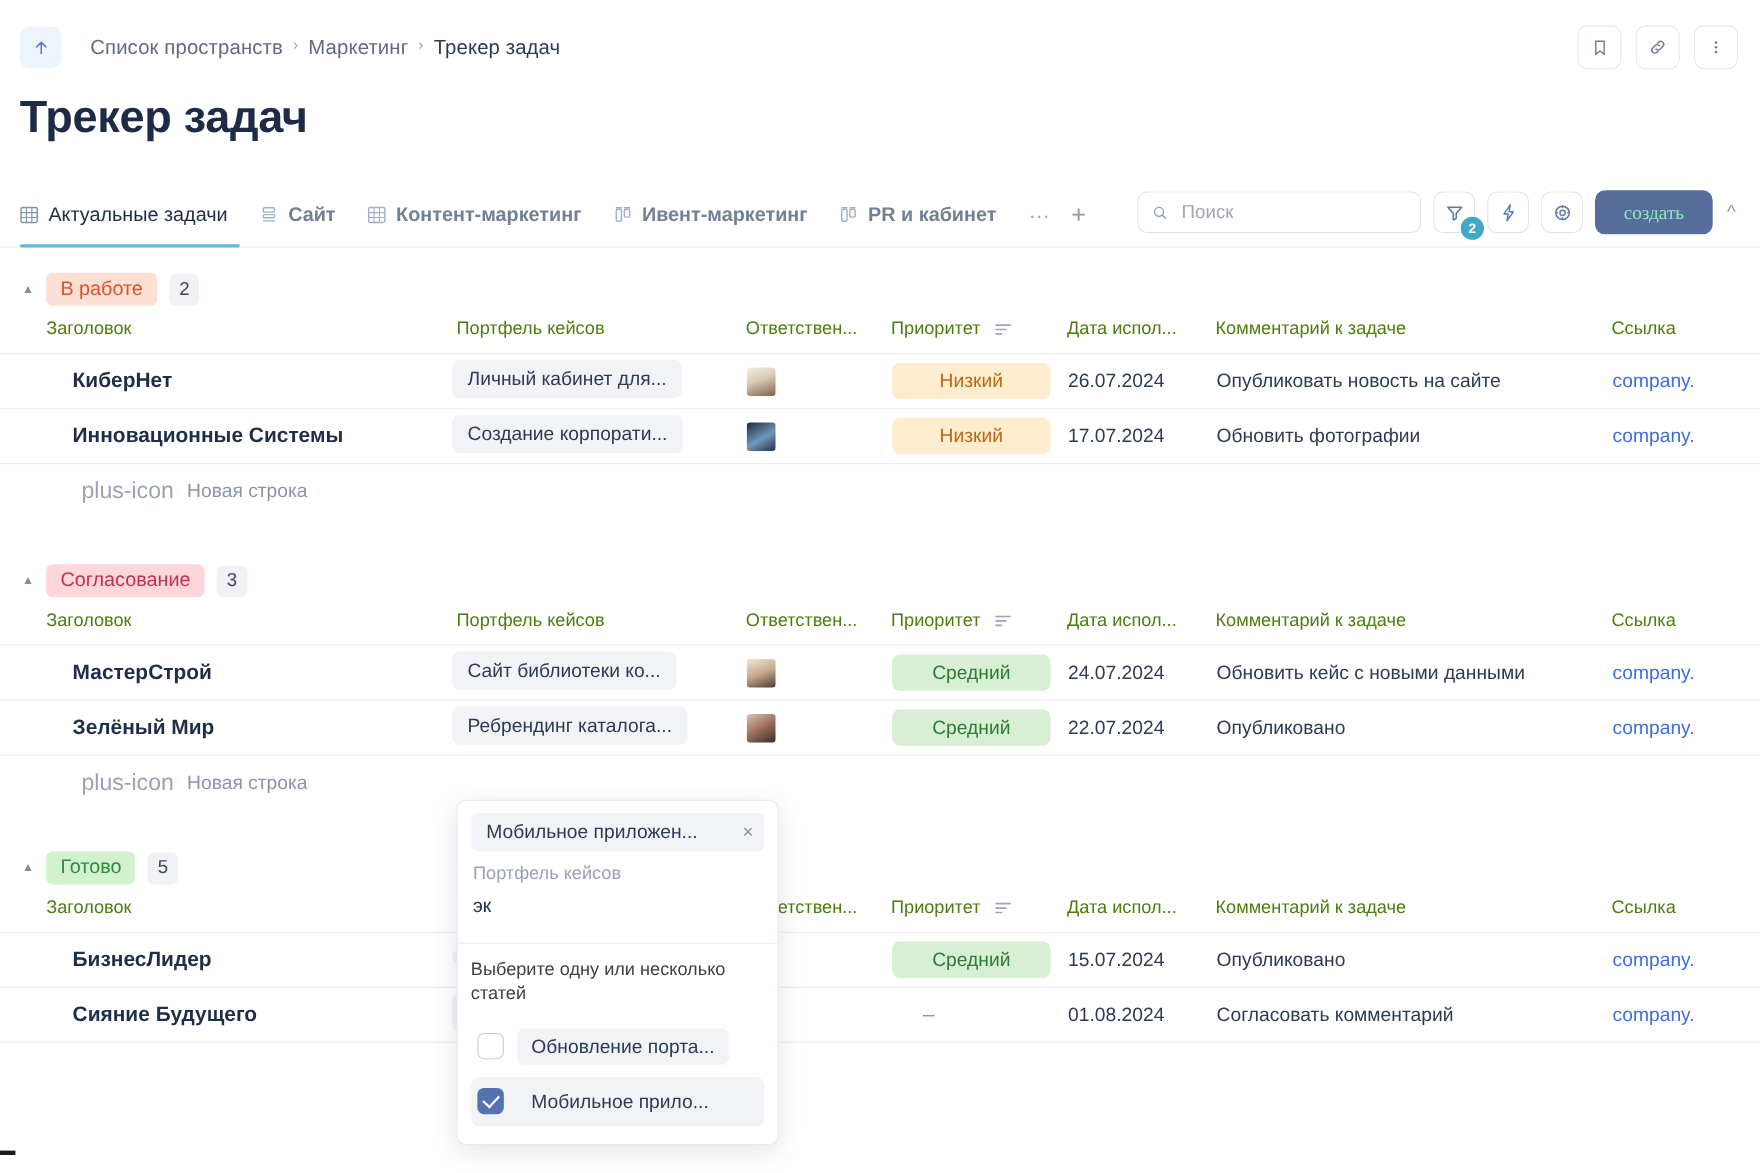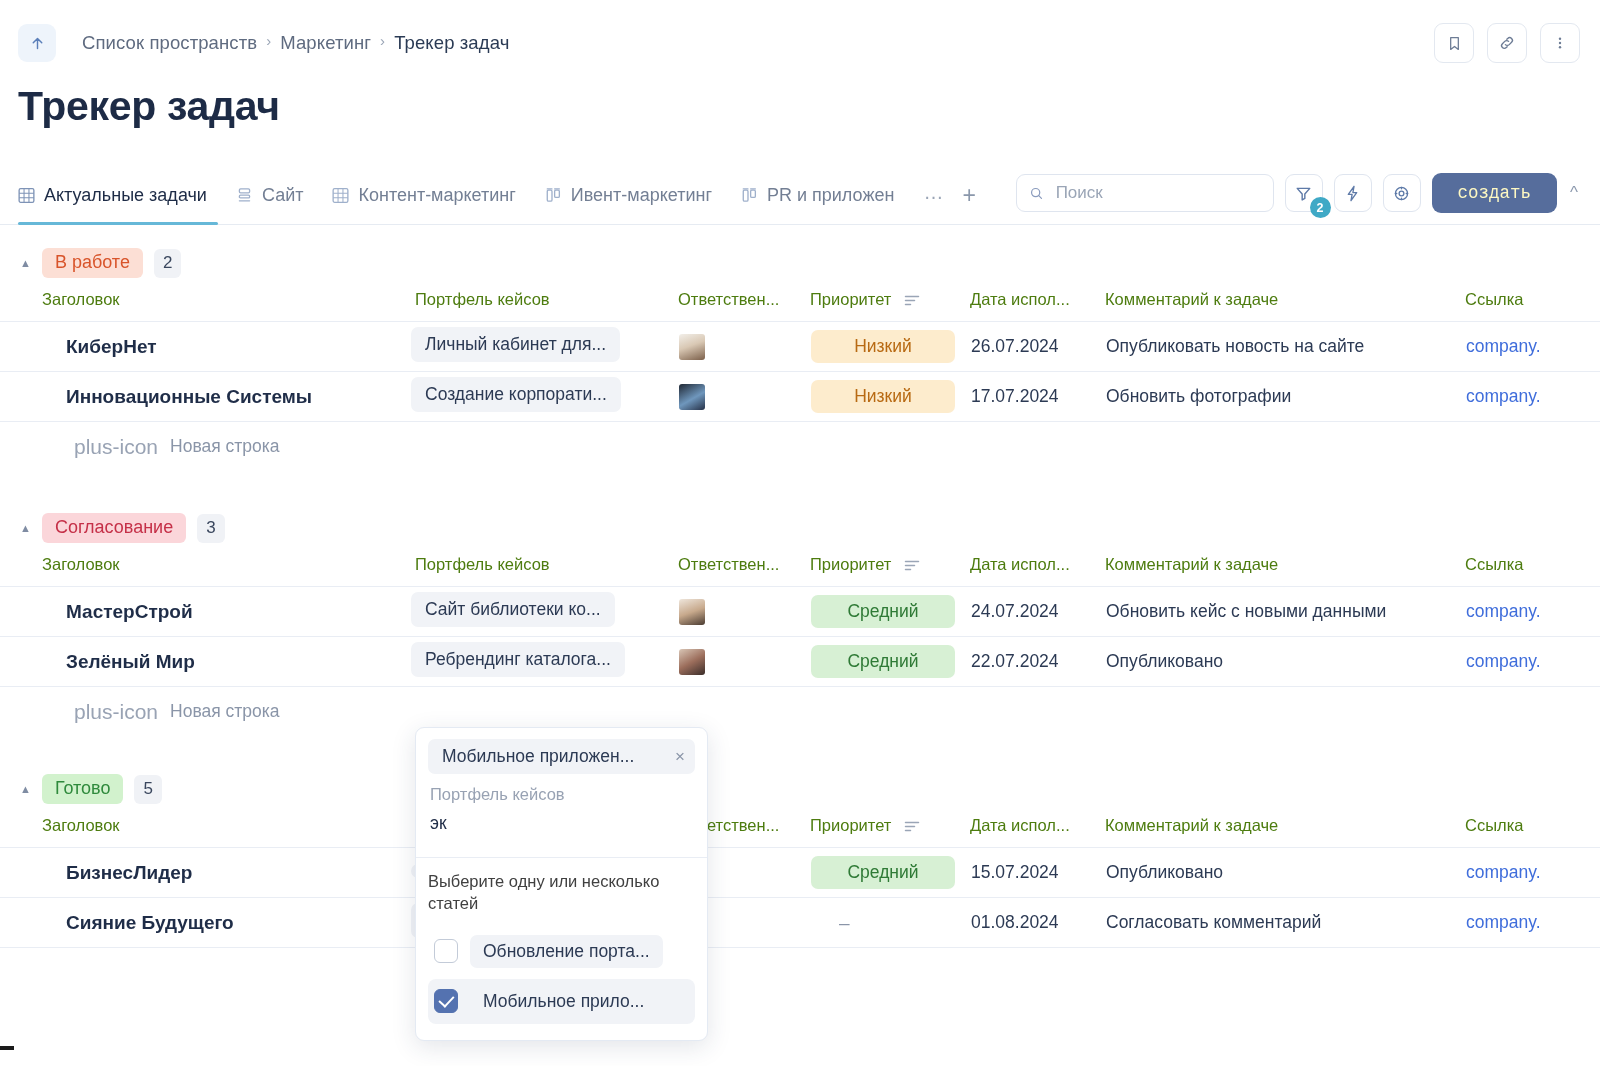--- a/index.html
+++ b/index.html
@@ -55,20 +55,21 @@
     padding: 0 20px 0 18px;
     border-bottom: 1px solid #e6ebf2;
     position: relative;
   }
   .tabs { display: flex; align-items: center; height: 44px; }
   .tab {
     display: flex; align-items: center; gap: 9px;
     font-size: 18px; color: #737f94; cursor: pointer;
     padding: 0 13px 0 0; margin-right: 16px; height: 44px;
     white-space: nowrap;
+    font-weight: bold;
   }
   .tab:first-child { padding-left: 0; }
   .tab.active { color: #1d2b46; font-weight: normal; }
   .tab .tab-ico { color: #9fb0cb; display: flex; }
   .tab.active .tab-ico { color: #7e93b6; }
   .tab-underline {
     position: absolute; left: 18px; bottom: -1px;
     width: 200px; height: 3px; background: #66b8d8; border-radius: 2px;
   }
   .tab-more {
@@ -93,23 +94,23 @@
     cursor: pointer; color: #5e7aa8; position: relative;
   }
   .filter-badge {
     position: absolute; right: -9px; bottom: -7px;
     width: 21px; height: 21px; border-radius: 50%;
     background: #3fa9c6; color: #fff; font-size: 12.5px; font-weight: bold;
     display: flex; align-items: center; justify-content: center;
   }
   .create-btn {
     height: 40px; padding: 0 26px; border-radius: 9px;
-    background: #566d9c; color: #fef9c3; font-size: 17.5px;
+    background: #566d9c; color: #86efac; font-size: 17.5px;
     display: flex; align-items: center; cursor: pointer; border: none;
-    font-family: Liberation Mono, monospace;
+    font-family: Liberation Serif, serif;
   }
   .collapse-caret { color: #8c99ae; font-size: 17px; cursor: pointer; padding: 0 2px; }
 
   
   .board { position: relative; padding: 0 0 0 0; }
   .group { margin-top: 22px; }
   .group-head { display: flex; align-items: center; gap: 11px; padding-left: 20px; height: 32px; }
   .grp-caret { color: #7f8ca3; font-size: 11px; cursor: pointer; }
   .status-chip {
     padding: 4px 13px 5px; border-radius: 6px; font-size: 18px; line-height: 1.12;
@@ -309,21 +310,21 @@
       </div>
 
       <div class="tab">
         <span class="tab-ico">
           <svg width="17" height="17" viewBox="0 0 18 18" fill="none">
             <rect x="2.4" y="3.4" width="5" height="11.6" rx="1.3" stroke="#9fb0cb" stroke-width="1.4"></rect>
             <rect x="10.2" y="3.4" width="5" height="7.6" rx="1.3" stroke="#9fb0cb" stroke-width="1.4"></rect>
             <path d="M2.4 2h5M10.2 2h5" stroke="#9fb0cb" stroke-width="1.4" stroke-linecap="round"></path>
           </svg>
         </span>
-        <span>PR и приложен</span>
+        <span>PR и кабинет</span>
       </div>
 
       <div class="tab-more">…</div>
       <div class="tab-add">+</div>
     </div>
 
     <div class="tab-underline"></div>
 
     <div class="toolbar">
       <div class="search-box">

